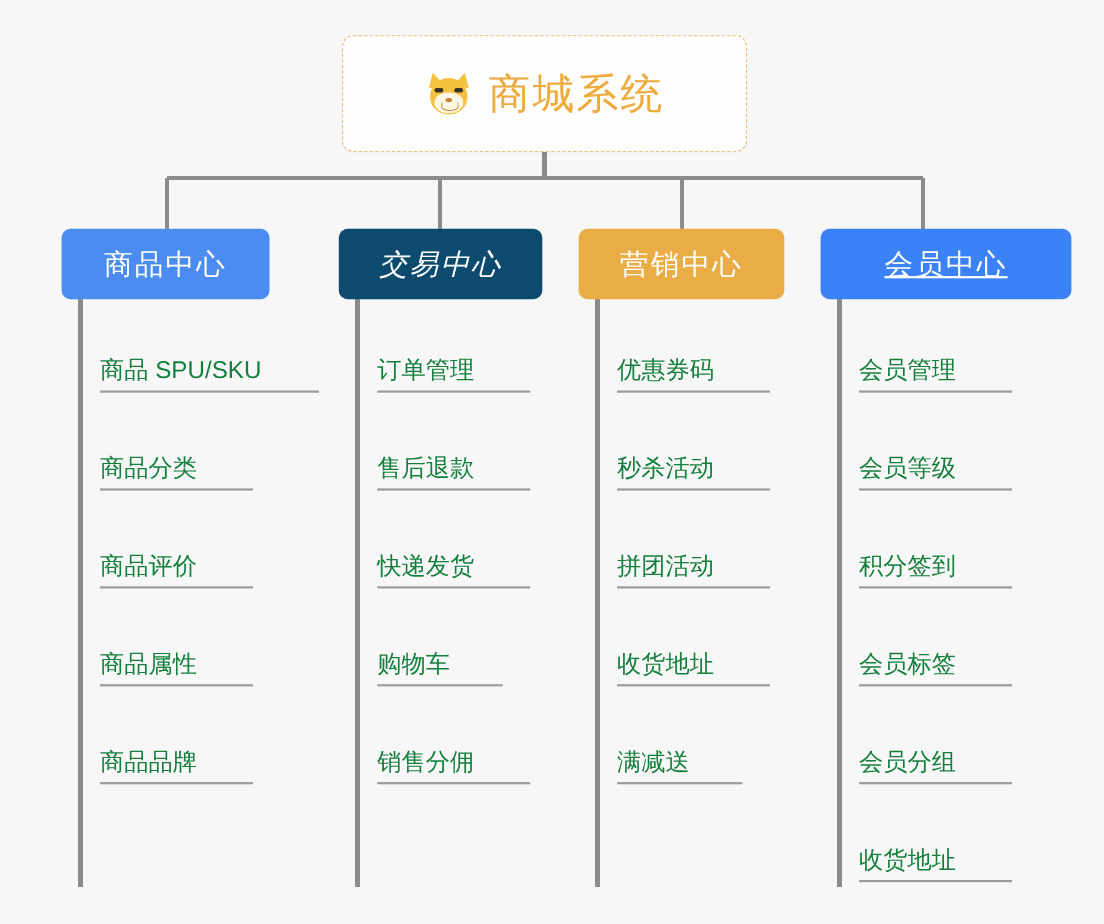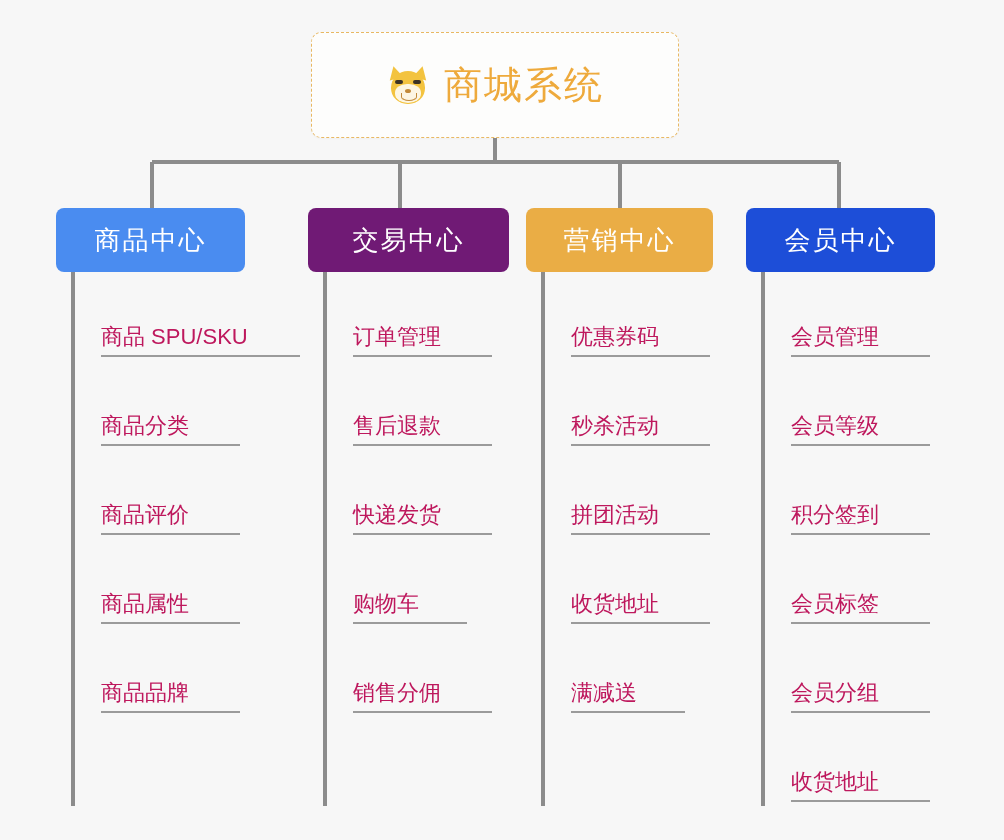--- a/index.html
+++ b/index.html
@@ -147,25 +147,25 @@
   .leaf {
     position: relative;
     height: 89px;
     box-sizing: border-box;
     display: flex;
     align-items: flex-end;
     padding-bottom: 4px;
   }
   .leaf-label {
     font-size: 22px;
-    color: #be185d;
+    color: #15803d;
     white-space: nowrap;
     padding: 0 18px 6px 0;
     border-bottom: 2px solid #9b9b9b;
-    margin-left: 28px;
+    margin-left: 18px;
     line-height: 1.1;
   }
 </style>
 </head>
 <body>
 
 <div id="mindmap">
 
   <svg id="connectors" viewBox="0 0 1004 840">
       <line x1="495" y1="138" x2="495" y2="162" stroke="#8c8c8c" stroke-width="4" shape-rendering="crispEdges"></line>
@@ -211,21 +211,21 @@
           </div>
           <div class="leaf">
             <span class="leaf-label" style="min-width: 121px;">商品属性</span>
           </div>
           <div class="leaf">
             <span class="leaf-label" style="min-width: 121px;">商品品牌</span>
           </div>
         </div>
       </div>
       <div class="branch" style="left: 308px;">
-        <div class="branch-header" style="width: 201px; background: #701a75;">交易中心</div>
+        <div class="branch-header" style="width: 185px; background: #0c4a6e; font-style: italic;">交易中心</div>
         <div class="branch-items" style="left: 17px;">
           <div class="leaf">
             <span class="leaf-label" style="min-width: 121px;">订单管理</span>
           </div>
           <div class="leaf">
             <span class="leaf-label" style="min-width: 121px;">售后退款</span>
           </div>
           <div class="leaf">
             <span class="leaf-label" style="min-width: 121px;">快递发货</span>
           </div>
@@ -251,21 +251,21 @@
           </div>
           <div class="leaf">
             <span class="leaf-label" style="min-width: 121px;">收货地址</span>
           </div>
           <div class="leaf">
             <span class="leaf-label" style="min-width: 96px;">满减送</span>
           </div>
         </div>
       </div>
       <div class="branch" style="left: 746px;">
-        <div class="branch-header" style="width: 189px; background: #1d4ed8;">会员中心</div>
+        <div class="branch-header" style="width: 228px; background: #3b82f6; text-decoration: underline;">会员中心</div>
         <div class="branch-items" style="left: 17px;">
           <div class="leaf">
             <span class="leaf-label" style="min-width: 121px;">会员管理</span>
           </div>
           <div class="leaf">
             <span class="leaf-label" style="min-width: 121px;">会员等级</span>
           </div>
           <div class="leaf">
             <span class="leaf-label" style="min-width: 121px;">积分签到</span>
           </div>

